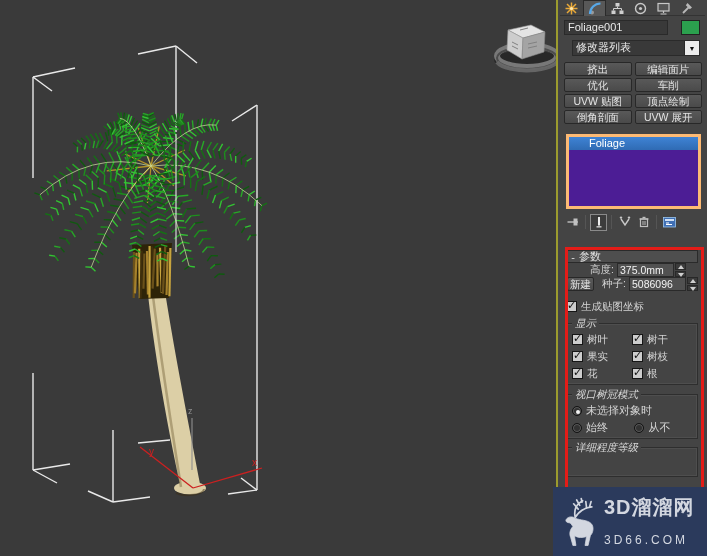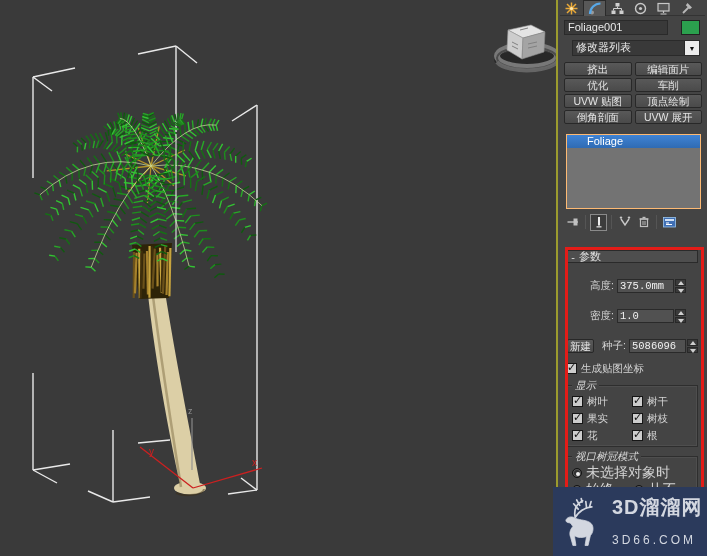--- a/index.html
+++ b/index.html
@@ -14,56 +14,56 @@
   .tab{width:23px;height:16px;display:flex;align-items:center;justify-content:center;}
   .tab.active{background:#585858;border:1px solid #2a2a2a;border-bottom:none;}
   .name-row{position:absolute;left:6px;top:20px;right:7px;height:15px;display:flex;gap:13px;}
   .tfield{flex:1;background:#393939;border:1px solid #2a2a2a;color:#e8e8e8;font-size:11px;line-height:13px;padding:0 3px;overflow:hidden;white-space:nowrap;}
   .swatch{width:19px;height:15px;border:1px solid #222;}
   .combo{position:absolute;left:6px;top:40px;right:7px;height:16px;display:flex;padding-left:8px;}
   .combo .tfield{border-right:none;}
   .combo-arrow{width:16px;background:#ececec;border:1px solid #2a2a2a;color:#111;font-size:7px;display:flex;align-items:center;justify-content:center;}
   .btn-grid{position:absolute;left:6px;top:62px;right:5px;display:grid;grid-template-columns:1fr 1fr;gap:2px 3px;}
   .mbtn{height:14px;background:linear-gradient(#595959,#4a4a4a);border:1px solid #282828;border-radius:2px;color:#e4e4e4;font-size:10.5px;line-height:12px;text-align:center;padding:0;overflow:hidden;white-space:nowrap;}
-  .stack{position:absolute;left:8px;top:134px;right:6px;height:75px;background:#737373;border:1px solid #fdba74;}
+  .stack{position:absolute;left:8px;top:134px;right:6px;height:75px;background:#4c1d95;border:3px solid #fdba74;}
   .stack-row{height:13px;color:#fff;font-size:11px;line-height:13px;padding-left:20px;}
   .stack-toolbar{position:absolute;left:6px;top:212px;right:4px;height:20px;display:flex;align-items:center;gap:2px;}
   .sticon{width:17px;height:17px;display:flex;align-items:center;justify-content:center;}
   .sticon.pressed{border:1px solid #8a8a8a;background:#3c3c3c;}
   .stsep{width:1px;height:14px;background:#2d2d2d;border-right:1px solid #555;margin:0 2px;}
   
   .rollout{position:absolute;left:8px;top:250px;right:9px;}
   .rhead{height:13px;background:#4e4e4e;border:1px solid #2a2a2a;display:flex;align-items:center;font-size:11px;}
   .rminus{width:12px;text-align:center;color:#ddd;}
   .rtitle{flex:1;margin-right:12px;color:#e2e2e2;}
-  .prow{display:flex;align-items:center;height:14px;margin-top:16px;}
+  .prow{display:flex;align-items:center;height:14px;margin-top:0;}
   .plabel{width:48px;text-align:right;margin-right:3px;font-size:10.5px;color:#d4d4d4;white-space:nowrap;}
-  .pfield{width:57px;background:#515151;border:1px solid #2a2a2a;height:14px;line-height:12px;padding:0 2px;font-size:10.5px;color:#f2f2f2;overflow:hidden;white-space:nowrap;font-family:Liberation Mono, monospace;}
+  .pfield{width:57px;background:#515151;border:1px solid #2a2a2a;height:14px;line-height:12px;padding:0 2px;font-size:10.5px;color:#f2f2f2;overflow:hidden;white-space:nowrap;}
   .spin{width:11px;height:14px;margin-left:1px;display:flex;flex-direction:column;gap:1px;}
   .spin i{flex:1;background:#3b3b3b;border:1px solid #282828;position:relative;display:block;}
   .spin i.up::after,.spin i.dn::after{content:"";position:absolute;left:2px;border-left:3px solid transparent;border-right:3px solid transparent;}
   .spin i.up::after{top:1px;border-bottom:4px solid #cfcfcf;}
   .spin i.dn::after{top:1px;border-top:4px solid #cfcfcf;}
   .newbtn{width:27px;height:14px;background:linear-gradient(#595959,#4a4a4a);border:1px solid #282828;border-radius:2px;color:#e4e4e4;font-size:10.5px;line-height:12px;padding:0;margin:0 2px 0 1px;}
   .cbrow{display:flex;align-items:center;gap:4px;height:13px;}
   .cb{width:11px;height:11px;background:#cdcdcd;border:1px solid #161616;position:relative;flex:none;}
   .cb span{position:absolute;top:-3px;left:0px;font-size:11px;font-weight:bold;color:#101010;}
   .cblab{font-size:10.5px;color:#d4d4d4;white-space:nowrap;}
   .group{border:1px solid #2e2e2e;box-shadow:0 0 0 1px #4e4e4e inset;position:relative;padding:9px 5px 4px 5px;margin-top:10px;}
   .gtitle{position:absolute;top:-7px;left:5px;background:#444;padding:0 3px;font-size:10.5px;color:#d8d8d8;white-space:nowrap;font-style:italic;}
   .gcols{display:flex;}
   .gcol{width:50%;display:flex;flex-direction:column;gap:4px;}
   .radrow{display:flex;align-items:center;gap:4px;height:13px;}
   .rad{width:10px;height:10px;border-radius:50%;background:#323232;border:1px solid #141414;box-shadow:inset 0 0 0 1px #5a5a5a;position:relative;flex:none;}
   .rad.on::after{content:"";position:absolute;left:3px;top:3px;width:4px;height:4px;border-radius:50%;background:#f2f2f2;}
-  .radlab{font-size:14px;color:#d4d4d4;white-space:nowrap;}
+  .radlab{font-size:11px;color:#d4d4d4;white-space:nowrap;}
   
   .red-box{position:absolute;left:565px;top:247px;width:139px;height:309px;border:3px solid #e41c18;z-index:6;pointer-events:none;}
   
-  .watermark{position:absolute;left:553px;top:487px;width:154px;height:69px;z-index:30;display:flex;align-items:center;padding-left:7px;gap:8px;}
+  .watermark{position:absolute;left:553px;top:487px;width:154px;height:69px;z-index:30;display:flex;align-items:center;padding-left:7px;gap:0;}
   .wm-text{display:flex;flex-direction:column;line-height:1;}
   .wm1{font-size:20px;font-weight:bold;letter-spacing:1px;}
   .wm2{font-size:12px;letter-spacing:3px;margin-top:17px;}
 </style>
 </head>
 <body>
 
 <div class="stage">
 
   <svg id="vp" width="558" height="556">
@@ -775,28 +775,20 @@
 
       <div class="prow">
         <span class="plabel">高度:</span>
         <span class="pfield">375.0mm</span>
         <span class="spin">
             <i class="up"></i>
             <i class="dn"></i>
           </span>
       </div>
       <div class="prow">
-        <span class="plabel">密度:</span>
-        <span class="pfield">1.0</span>
-        <span class="spin">
-            <i class="up"></i>
-            <i class="dn"></i>
-          </span>
-      </div>
-      <div class="prow">
         <button class="newbtn">新建</button>
         <span class="plabel" style="width:30px">种子:</span>
         <span class="pfield">5086096</span>
         <span class="spin">
             <i class="up"></i>
             <i class="dn"></i>
           </span>
       </div>
 
       <div class="cbrow" style="margin-top:9px">

